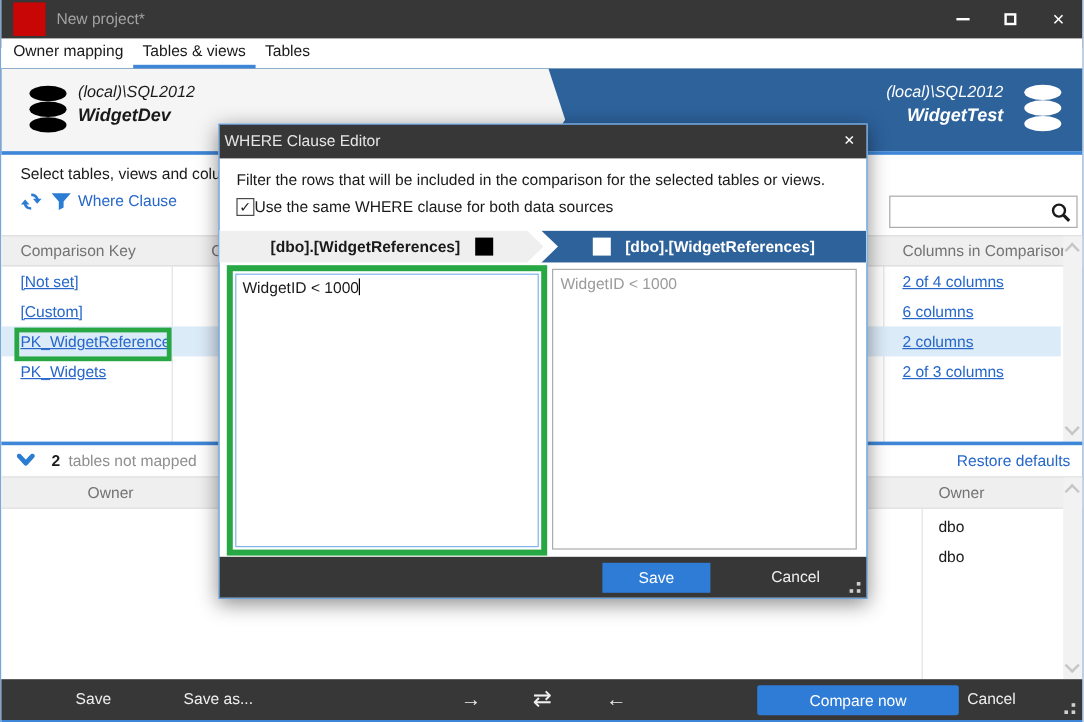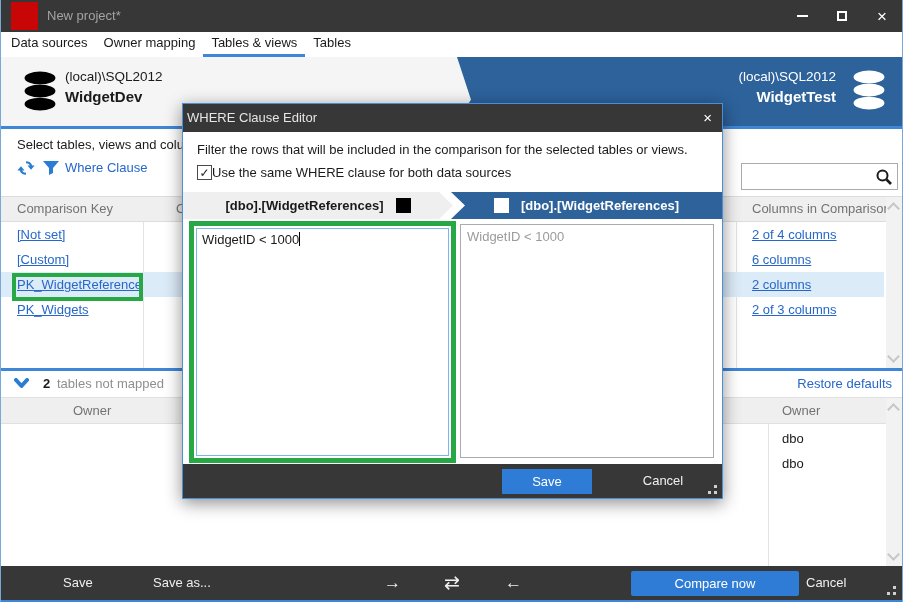--- a/index.html
+++ b/index.html
@@ -19,21 +19,21 @@
   .win-controls { position:absolute; right:0; top:0; height:32px; display:flex; }
   .win-btn { width:40px; height:32px; display:flex; align-items:center; justify-content:center; color:#fff; cursor:pointer; }
   .glyph-min { width:11px; height:2px; background:#fff; }
   .glyph-max { width:10px; height:10px; border:2px solid #fff; }
   .glyph-close { font-size:17px; line-height:1; }
   
   .menu-tabs { position:absolute; left:0; top:32px; right:0; height:25px; background:#fff; display:flex; padding-left:2px; }
   .mtab { padding:0 8px; line-height:22px; height:25px; color:#1a1a1a; cursor:pointer; }
   .mtab.active { border-bottom:3px solid var(--separator_blue,#3e86d8); }
   
-  .banner { position:absolute; left:0; top:57px; right:0; height:69px; background:var(--accent_blue,#2d629b); }
+  .banner { position:absolute; left:0; top:57px; right:0; height:69px; background:var(--accent_blue,#2d629b);font-style:italic; }
   .banner-left { position:absolute; left:0; top:0; width:470px; height:69px; background:#f5f5f6;
     -webkit-clip-path:polygon(0 0,456px 0,470px 62%,452px 100%,0 100%);
     clip-path:polygon(0 0,456px 0,470px 62%,452px 100%,0 100%); }
   .src-text-left { position:absolute; left:64px; top:12px; }
   .src-text-left .server { font-size:13.5px; color:#1a1a1a; }
   .src-text-left .db { font-size:15px; font-weight:bold; margin-top:4px; }
   .src-text-right { position:absolute; right:66px; top:12px; text-align:right; color:#fff; }
   .src-text-right .server { font-size:13.5px; }
   .src-text-right .db { font-size:15px; font-weight:bold; margin-top:4px; }
   .sep { position:absolute; left:0; right:0; height:3px; background:var(--separator_blue,#3e86d8); }
@@ -115,21 +115,20 @@
       <div class="win-btn">
           <span class="glyph-max"></span>
         </div>
       <div class="win-btn">
           <span class="glyph-close">×</span>
         </div>
     </div>
   </div>
 
   <div class="menu-tabs">
-    <div class="mtab">Data sources</div>
     <div class="mtab">Owner mapping</div>
     <div class="mtab active">Tables &amp; views</div>
     <div class="mtab">Tables</div>
   </div>
 
   <div class="banner">
     <div class="banner-left"></div>
     <span class="abs" style="left:20px;top:13px;">
       <svg width="38" height="42" viewBox="0 0 32 34" fill="#000">
         <ellipse cx="16" cy="6" rx="13" ry="5.4"></ellipse>

